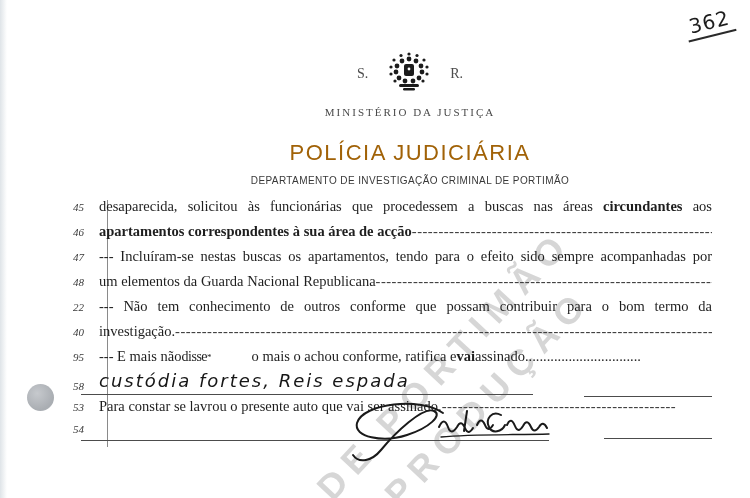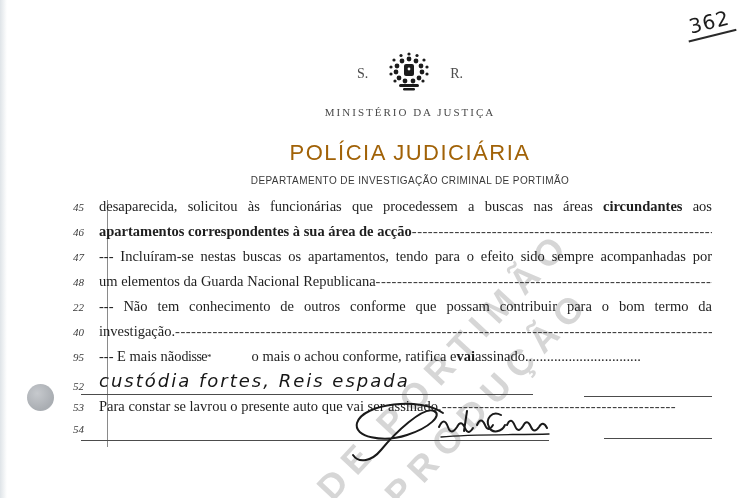--- a/index.html
+++ b/index.html
@@ -197,21 +197,21 @@
           <span class="sup">*</span>
           <span class="gap51"></span>
           <span>o mais o achou conforme, ratifica e </span>
           <span class="b">vai</span>
           <span> assinado.</span>
           <span class="dots">...............................</span>
       </div>
     </div>
 
     <div class="line">
-      <span class="line-num">52</span>
+      <span class="line-num">58</span>
       <div class="line-text">
         <span class="hand52">custódia fortes, Reis espada</span>
       </div>
       <div class="u u52a"></div>
       <div class="u u52b"></div>
     </div>
 
     <div class="line">
       <span class="line-num">53</span>
       <div class="line-text flexrow">

